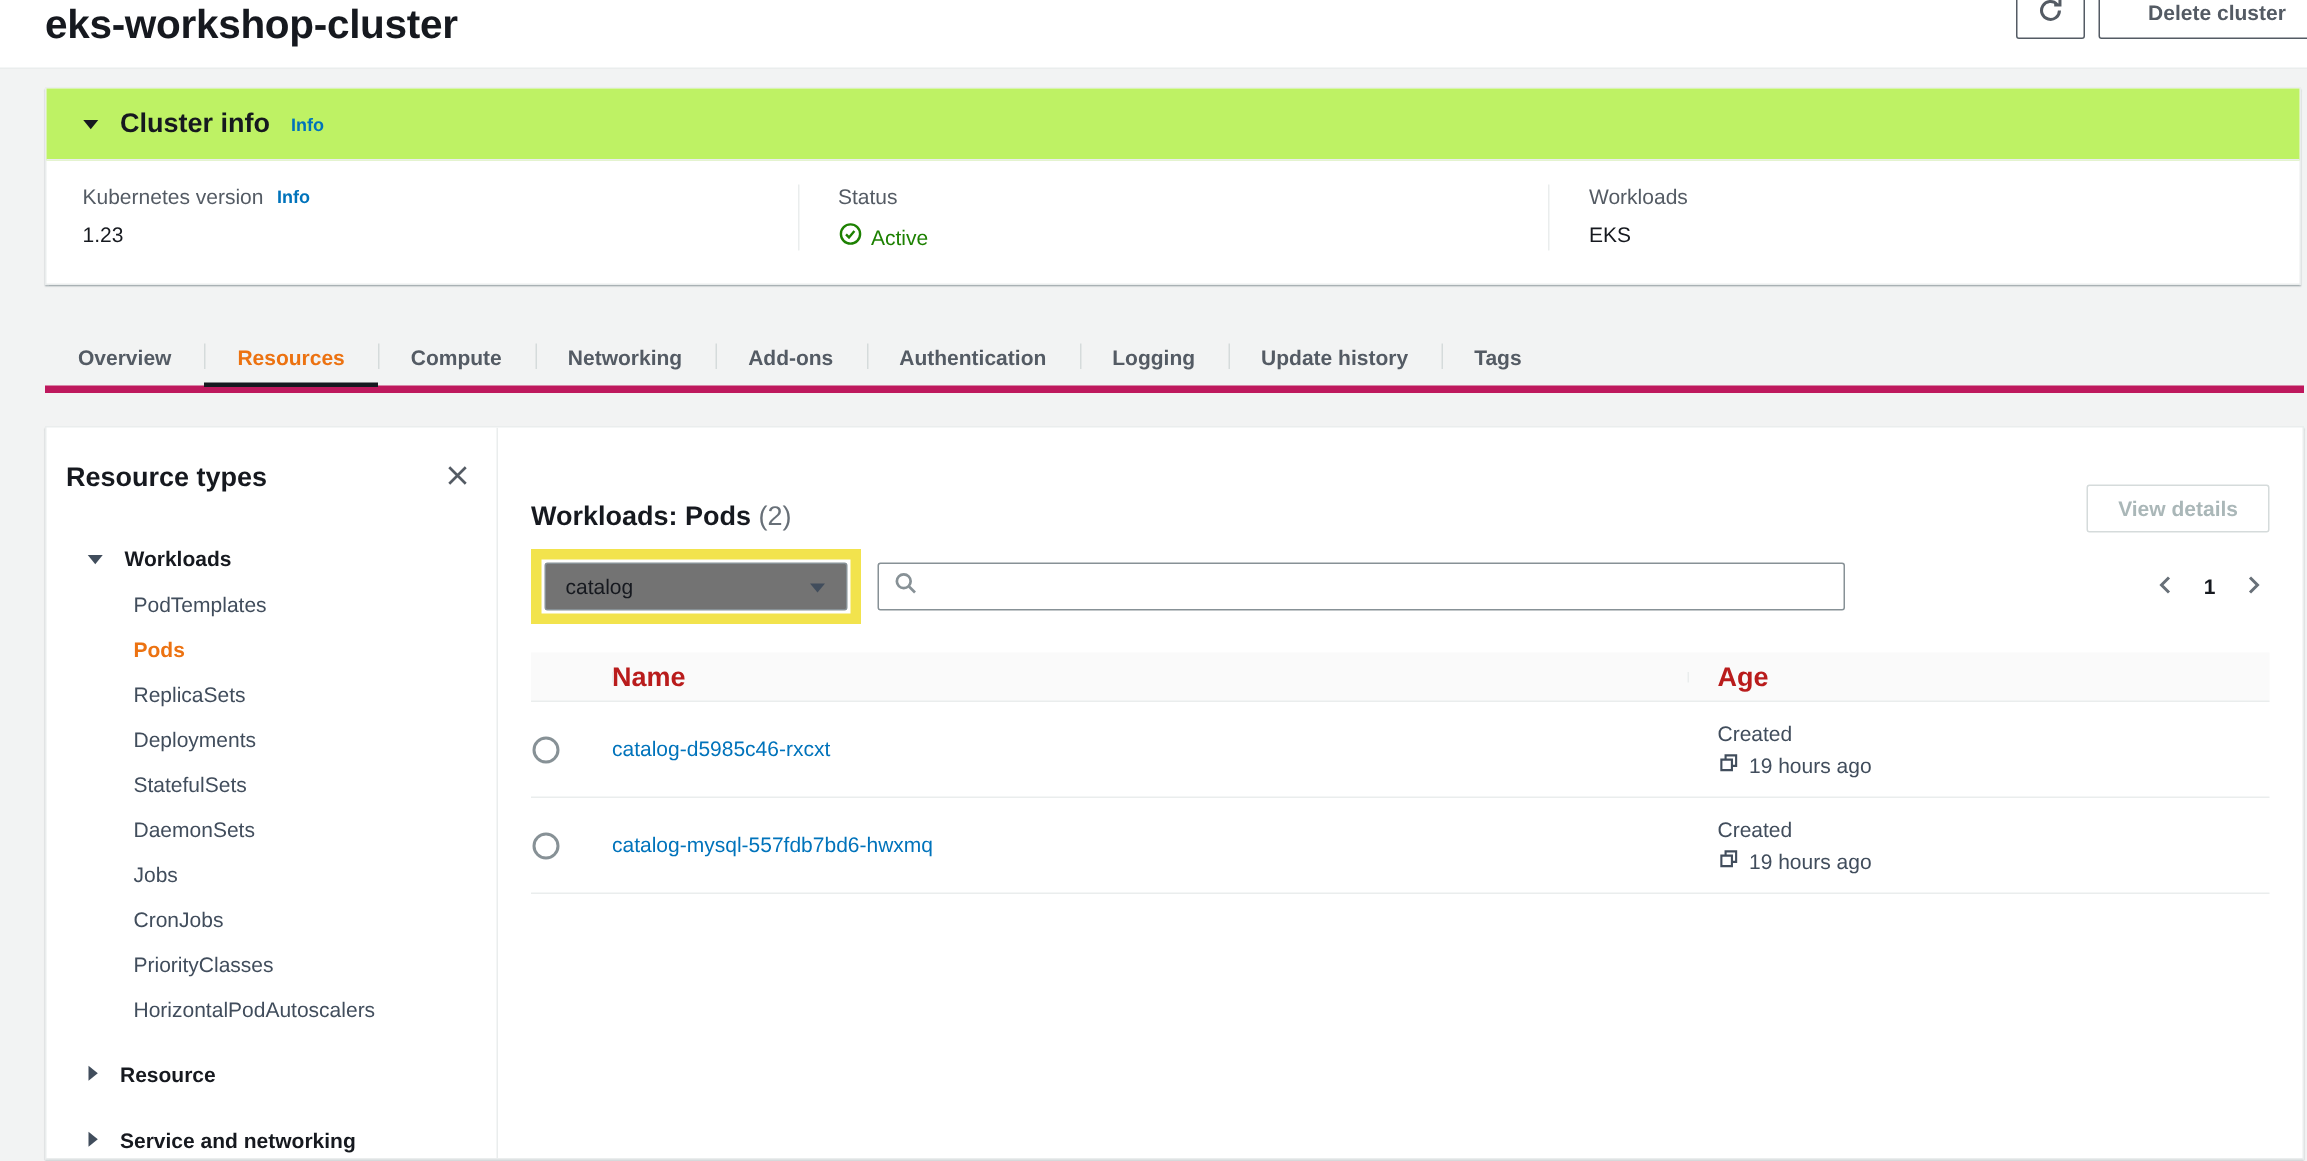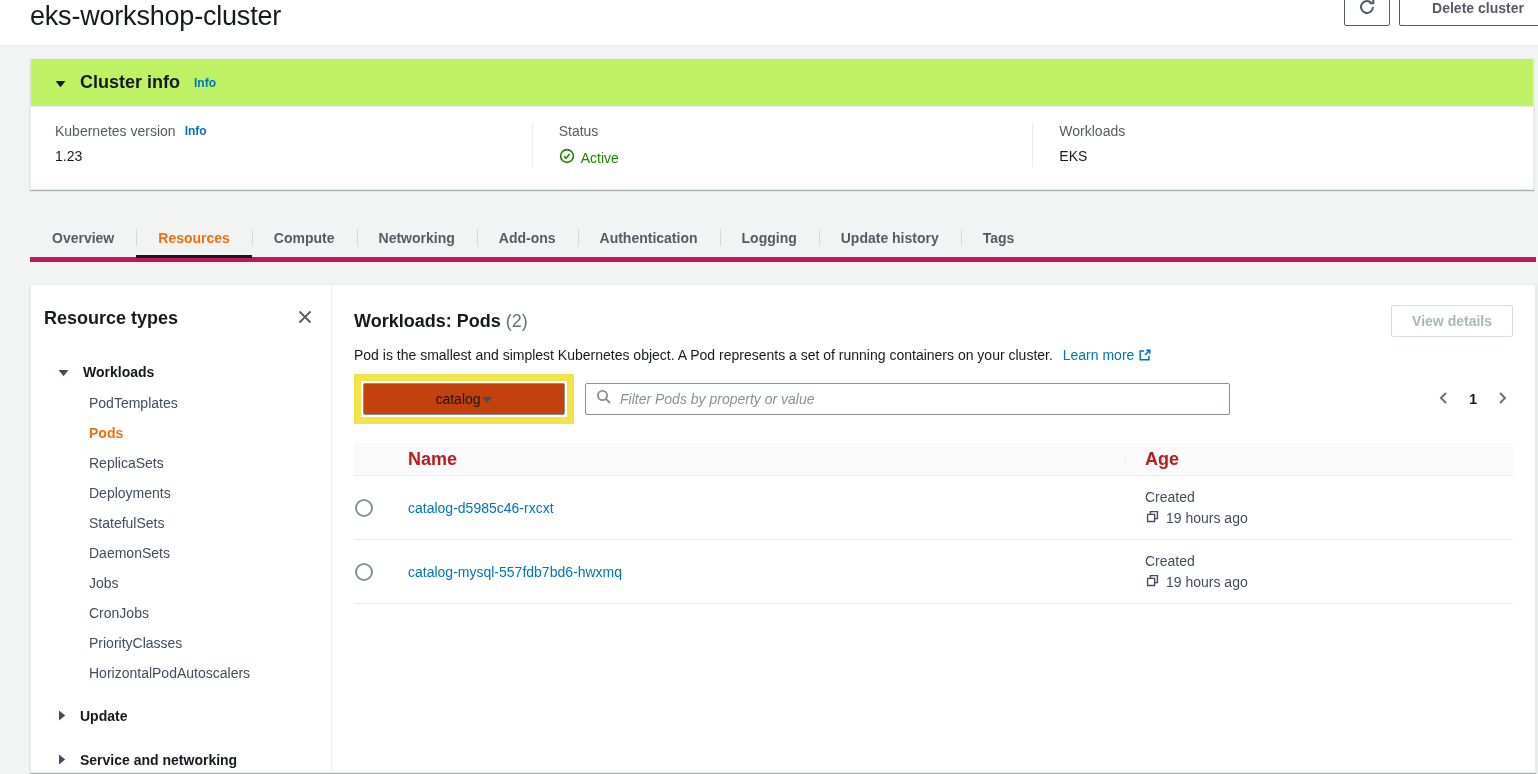--- a/index.html
+++ b/index.html
@@ -11,21 +11,21 @@
     position:relative;
   }
   
   .topbar {
     background:#fff;
     height:46px;
     border-bottom:1px solid #eaeded;
     padding-left:30px;
     position:relative;
   }
-  .topbar h1 { font-size:27px; font-weight:400; line-height:32px; letter-spacing:-0.2px; }
+  .topbar h1 { font-size:27px; font-weight:700; line-height:32px; letter-spacing:-0.2px; }
   .topbar-actions { position:absolute; left:1344px; top:-10px; display:flex; gap:9px; }
   .btn {
     background:#fff; border:1px solid #545b64; border-radius:2px;
     color:#545b64; font-weight:700; font-size:14px;
     height:36px; display:flex; align-items:center; justify-content:center;
     cursor:pointer; font-family:inherit;
   }
   .icon-btn { width:46px; }
   .delete-btn { width:158px; }
   
@@ -84,32 +84,32 @@
     font-weight:700; color:#16191f; padding:8px 0 8px 14px; cursor:pointer;
   }
   .tree-group.gap { margin-top:12px; }
   .tree-item {
     display:block; padding:7px 0 7px 45px; color:#414d5c;
     text-decoration:none; line-height:16px; cursor:pointer;
   }
   .tree-item.active { color:#ec7211; font-weight:700; }
   
   .panel { flex:1; padding:20px 22px 0 22px; }
-  .panel-header { display:flex; align-items:center; justify-content:space-between; }
+  .panel-header { display:flex; align-items:flex-end; justify-content:space-between;margin-top:18px; }
   .panel-header .count { color:#687078; font-weight:400; }
   .btn.disabled { border-color:#d5dbdb; color:#aab7b8; height:32px; padding:0 20px; cursor:default; }
   .desc { font-size:14px; margin-top:10px; color:#16191f; }
   .learn { color:#0073bb; text-decoration:none; margin-left:6px; white-space:nowrap; cursor:pointer; }
   .learn svg { vertical-align:-2px; margin-left:4px; }
   .filter-row { margin-top:11px; display:flex; align-items:center; }
   .highlight { border:7px solid #f2e34d; padding:2px; flex-shrink:0; }
   .select {
-    width:202px; height:32px; background:#c2410c;
+    width:202px; height:32px; background:#737373;
     border:1px solid #879196; border-radius:2px;
-    display:flex; align-items:center; justify-content:center;
+    display:flex; align-items:center; justify-content:space-between;
     padding:0 13px; font-size:14px; color:#16191f; cursor:pointer;
     font-family:inherit;
   }
   .search {
     margin-left:11px; width:645px; height:32px;
     border:1px solid #879196; border-radius:2px; background:#fff;
     display:flex; align-items:center; padding:0 10px; gap:8px;
   }
   .search input {
     border:none; outline:none; flex:1; font-size:14px; font-family:inherit; color:#16191f;
@@ -264,21 +264,21 @@
         <a class="tree-item">Jobs</a>
         <a class="tree-item">CronJobs</a>
         <a class="tree-item">PriorityClasses</a>
         <a class="tree-item">HorizontalPodAutoscalers</a>
         <div class="tree-group gap">
           <span>
             <svg width="8" height="11" viewBox="0 0 8 11">
                 <path d="M1 0.5v10l6.2-5z" fill="#414d5c"></path>
               </svg>
           </span>
-          <span>Update</span>
+          <span>Resource</span>
         </div>
         <div class="tree-group gap">
           <span>
             <svg width="8" height="11" viewBox="0 0 8 11">
                 <path d="M1 0.5v10l6.2-5z" fill="#414d5c"></path>
               </svg>
           </span>
           <span>Service and networking</span>
         </div>
       </div>
@@ -287,50 +287,39 @@
     <main class="panel">
       <div class="panel-header">
         <h2>
           <span>Workloads: Pods</span>
           <span class="count">(2)</span>
         </h2>
         <button class="btn disabled">
           <span>View details</span>
         </button>
       </div>
-      <p class="desc">
-        <span>Pod is the smallest and simplest Kubernetes object. A Pod represents a set of running containers on your cluster.</span>
-        <a class="learn">
-          <span>Learn more</span><span><svg width="14" height="14" viewBox="0 0 16 16" fill="none" stroke="#0073bb" stroke-width="1.7">
-                <path d="M12.5 9v4.5h-10v-10H7"></path>
-                <path d="M9.5 2.5h4v4"></path>
-                <path d="M13.3 2.7L8 8"></path>
-              </svg></span>
-        </a>
-      </p>
 
       <div class="filter-row">
         <div class="highlight">
           <button class="select">
             <span>catalog</span>
             <span>
               <svg width="12" height="8" viewBox="0 0 12 8">
                   <path d="M1 1h10l-5 6z" fill="#414d5c"></path>
                 </svg>
             </span>
           </button>
         </div>
         <div class="search">
           <span>
             <svg width="16" height="16" viewBox="0 0 16 16" fill="none" stroke="#879196" stroke-width="1.8">
               <circle cx="6.5" cy="6.5" r="4.6"></circle>
               <path d="M10 10l4 4"></path>
             </svg>
           </span>
-          <input type="text" placeholder="Filter Pods by property or value" style="">
         </div>
         <div class="pagination">
           <button class="page-btn">
             <span>
               <svg width="14" height="14" viewBox="0 0 14 14" fill="none" stroke="#687078" stroke-width="2">
                   <path d="M9 2L4 7l5 5"></path>
                 </svg>
             </span>
           </button>
           <span class="page-num">1</span>

